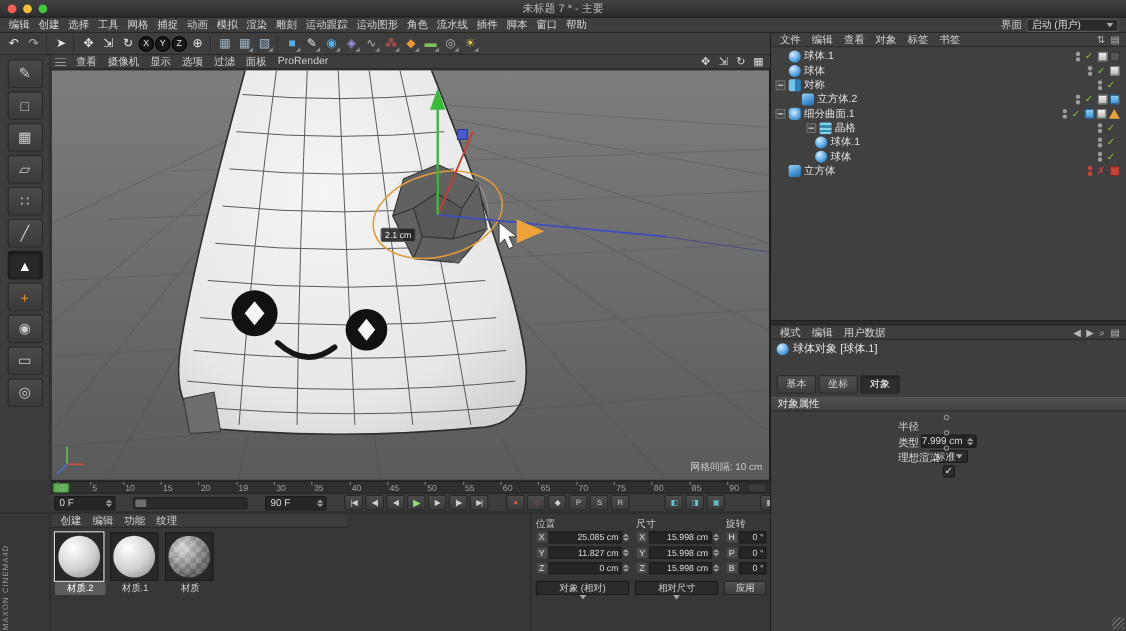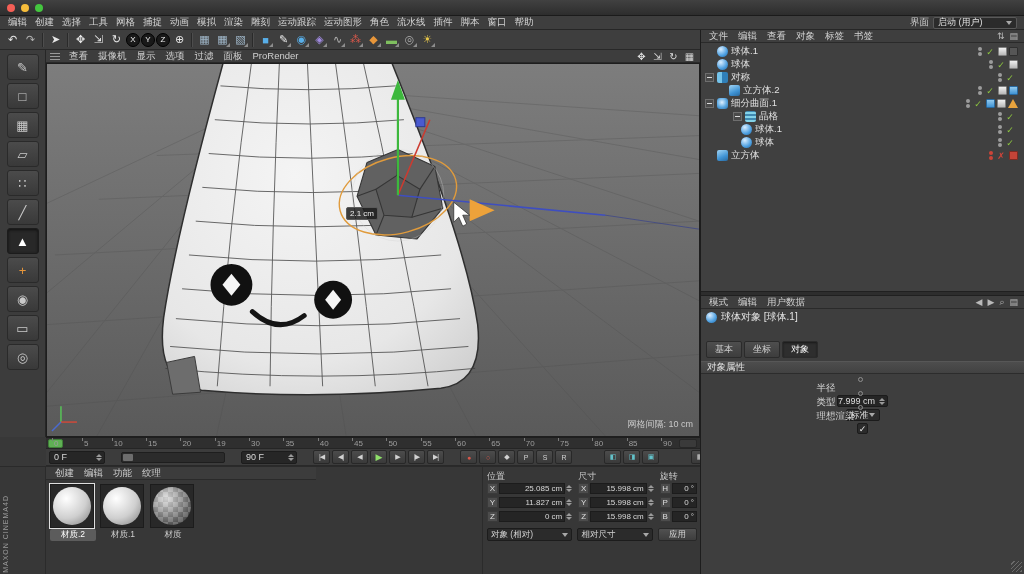--- a/index.html
+++ b/index.html
@@ -90,21 +90,21 @@
 
   .coords{position:absolute;left:482px;top:0;width:218px;height:108px;background:#373737;border-left:1px solid #2b2b2b;padding:3px 3px 0 4px;}
   .coord-cols{display:flex;gap:5px;}
   .ccol.pos{width:88px;}.ccol.size{width:78px;}.ccol.rot{width:38px;overflow:hidden;}
   .chead{font-size:9px;color:#c9c9c9;height:12px;display:flex;align-items:center;}
   .crow{display:flex;align-items:center;height:13px;margin-bottom:1px;gap:1px;}
   .caxis{width:11px;height:11px;background:#4c4c4c;border:1px solid #3a3a3a;color:#dedede;font-size:8px;display:flex;align-items:center;justify-content:center;border-radius:1px;flex:0 0 auto;}
   .cval{flex:1;height:11px;background:#252525;border:1px solid #1c1c1c;color:#d8d8d8;font-size:8px;display:flex;align-items:center;justify-content:flex-end;padding-right:2px;min-width:0;}
   .crow .stp{width:7px;}
   .coord-footer{display:flex;gap:5px;margin-top:4px;}
-  .cselect{display:flex;align-items:center;justify-content:space-between;background:#2b2b2b;border:1px solid #1c1c1c;border-radius:2px;height:13px;font-size:8.5px;color:#d2d2d2;padding:0 3px;}
+  .cselect{display:flex;align-items:center;justify-content:space-between;background:#2b2b2b;border:1px solid #1c1c1c;border-radius:2px;height:13px;font-size:8.5px;color:#d2d2d2;padding:0 3px;flex-direction:column;}
   .cselect.w1{width:88px;}.cselect.w2{width:78px;}
   .apply-btn{width:40px;height:13px;background:linear-gradient(#515151,#3d3d3d);border:1px solid #282828;border-radius:2px;color:#dedede;font-size:8.5px;display:flex;align-items:center;justify-content:center;}
 
   
   .right-panel{position:absolute;left:700px;top:30px;width:324px;height:544px;background:#3e3e3e;border-left:1px solid #1d1d1d;}
   .om-menubar,.am-menubar{height:13px;display:flex;align-items:center;background:#3e3e3e;border-bottom:1px solid #2a2a2a;padding:0 3px;font-size:9.5px;color:#d2d2d2;}
   .pm-item{padding:0 5px;white-space:nowrap;}
   .pm-icons{margin-left:auto;display:flex;gap:5px;color:#b9b9b9;font-size:9px;padding-right:3px;}
   .om-tree{position:absolute;left:0;top:13px;width:100%;height:248px;background:#404040;overflow:hidden;padding-top:2px;}
   .orow{display:flex;align-items:center;height:13px;font-size:9.5px;color:#e0e0e0;padding-left:4px;}
@@ -153,20 +153,21 @@
 <body>
 
 <div class="window">
 
   <div class="titlebar">
     <div class="traffic">
       <span class="light red"></span>
       <span class="light yellow"></span>
       <span class="light green"></span>
     </div>
+    <div class="win-title">未标题 7 * - 主要</div>
   </div>
 
   <div class="menubar">
     <div style="display:flex;align-items:center;">
 
     <span class="menu-item">编辑</span>
         <span class="menu-item">创建</span>
         <span class="menu-item">选择</span>
         <span class="menu-item">工具</span>
         <span class="menu-item">网格</span>

